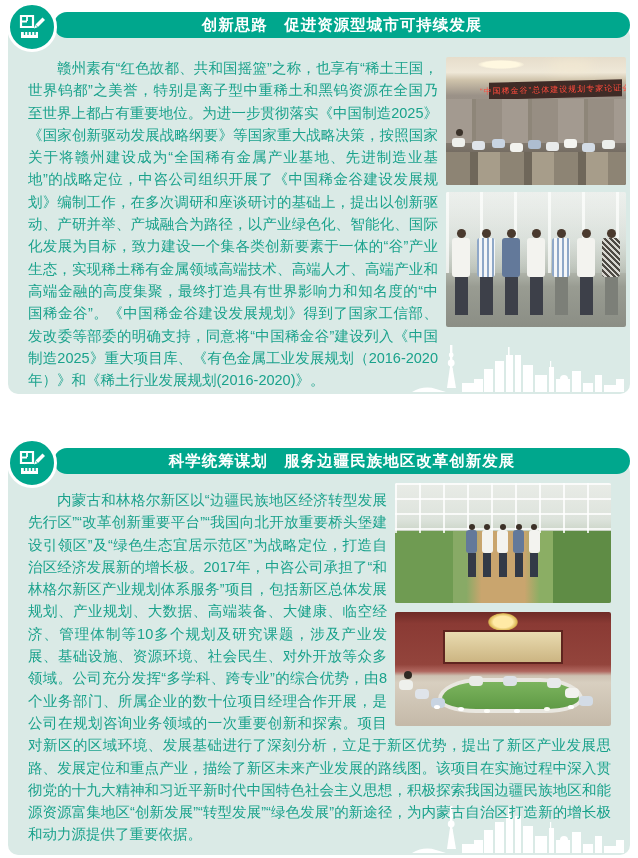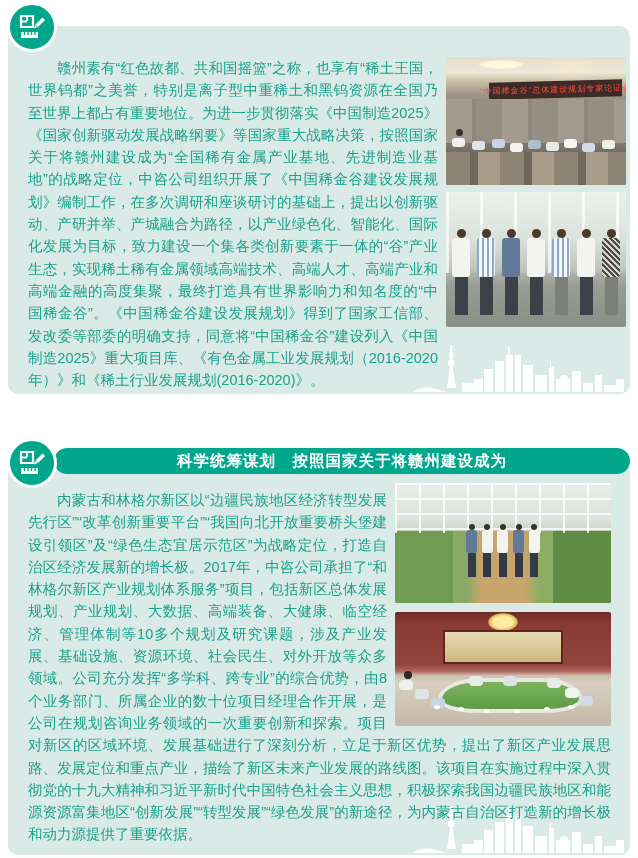--- a/index.html
+++ b/index.html
@@ -153,20 +153,23 @@
     <svg viewBox="0 0 30 30">
       <path d="M4,4 h12 v11 h-12 z" fill="none" stroke="#ffffff" stroke-width="2.2"></path>
       <path d="M10,4 v5 M4,9.5 h6" fill="none" stroke="#ffffff" stroke-width="1.8"></path>
       <path d="M18.5,12.5 L25.5,5.5 L28,8 L21,15 Z" fill="#ffffff"></path>
       <path d="M17,16.5 l1.2,-3.6 2.4,2.4 Z" fill="#ffffff"></path>
       <rect x="4" y="20" width="17" height="6" fill="#ffffff"></rect>
       <path d="M7.5,20 v3 M11,20 v3 M14.5,20 v3 M18,20 v3" stroke="#00a78d" stroke-width="1.4"></path>
     </svg>
   </div>
 
+  <div class="banner">
+    <span class="title">创新思路　促进资源型城市可持续发展</span>
+  </div>
 
   <div class="content">
     <div class="photo-col s1">
       <div class="photo ph-meeting">
         <div class="lights"></div>
         <div class="led">
           <span>“中国稀金谷”总体建设规划专家论证会</span>
         </div>
         <div class="curtains"></div>
         <div class="heads"></div>
@@ -255,21 +258,21 @@
       <path d="M4,4 h12 v11 h-12 z" fill="none" stroke="#ffffff" stroke-width="2.2"></path>
       <path d="M10,4 v5 M4,9.5 h6" fill="none" stroke="#ffffff" stroke-width="1.8"></path>
       <path d="M18.5,12.5 L25.5,5.5 L28,8 L21,15 Z" fill="#ffffff"></path>
       <path d="M17,16.5 l1.2,-3.6 2.4,2.4 Z" fill="#ffffff"></path>
       <rect x="4" y="20" width="17" height="6" fill="#ffffff"></rect>
       <path d="M7.5,20 v3 M11,20 v3 M14.5,20 v3 M18,20 v3" stroke="#00a78d" stroke-width="1.4"></path>
     </svg>
   </div>
 
   <div class="banner">
-    <span class="title">科学统筹谋划　按照国家关于将赣州建设成为</span>
+    <span class="title">科学统筹谋划　服务边疆民族地区改革创新发展</span>
   </div>
 
   <div class="content">
     <div class="photo-col s2">
       <div class="photo ph-greenhouse">
         <div class="grass"></div>
         <div class="beams"></div>
         <div class="walkers">
           <div class="man">
               <div class="head"></div>

